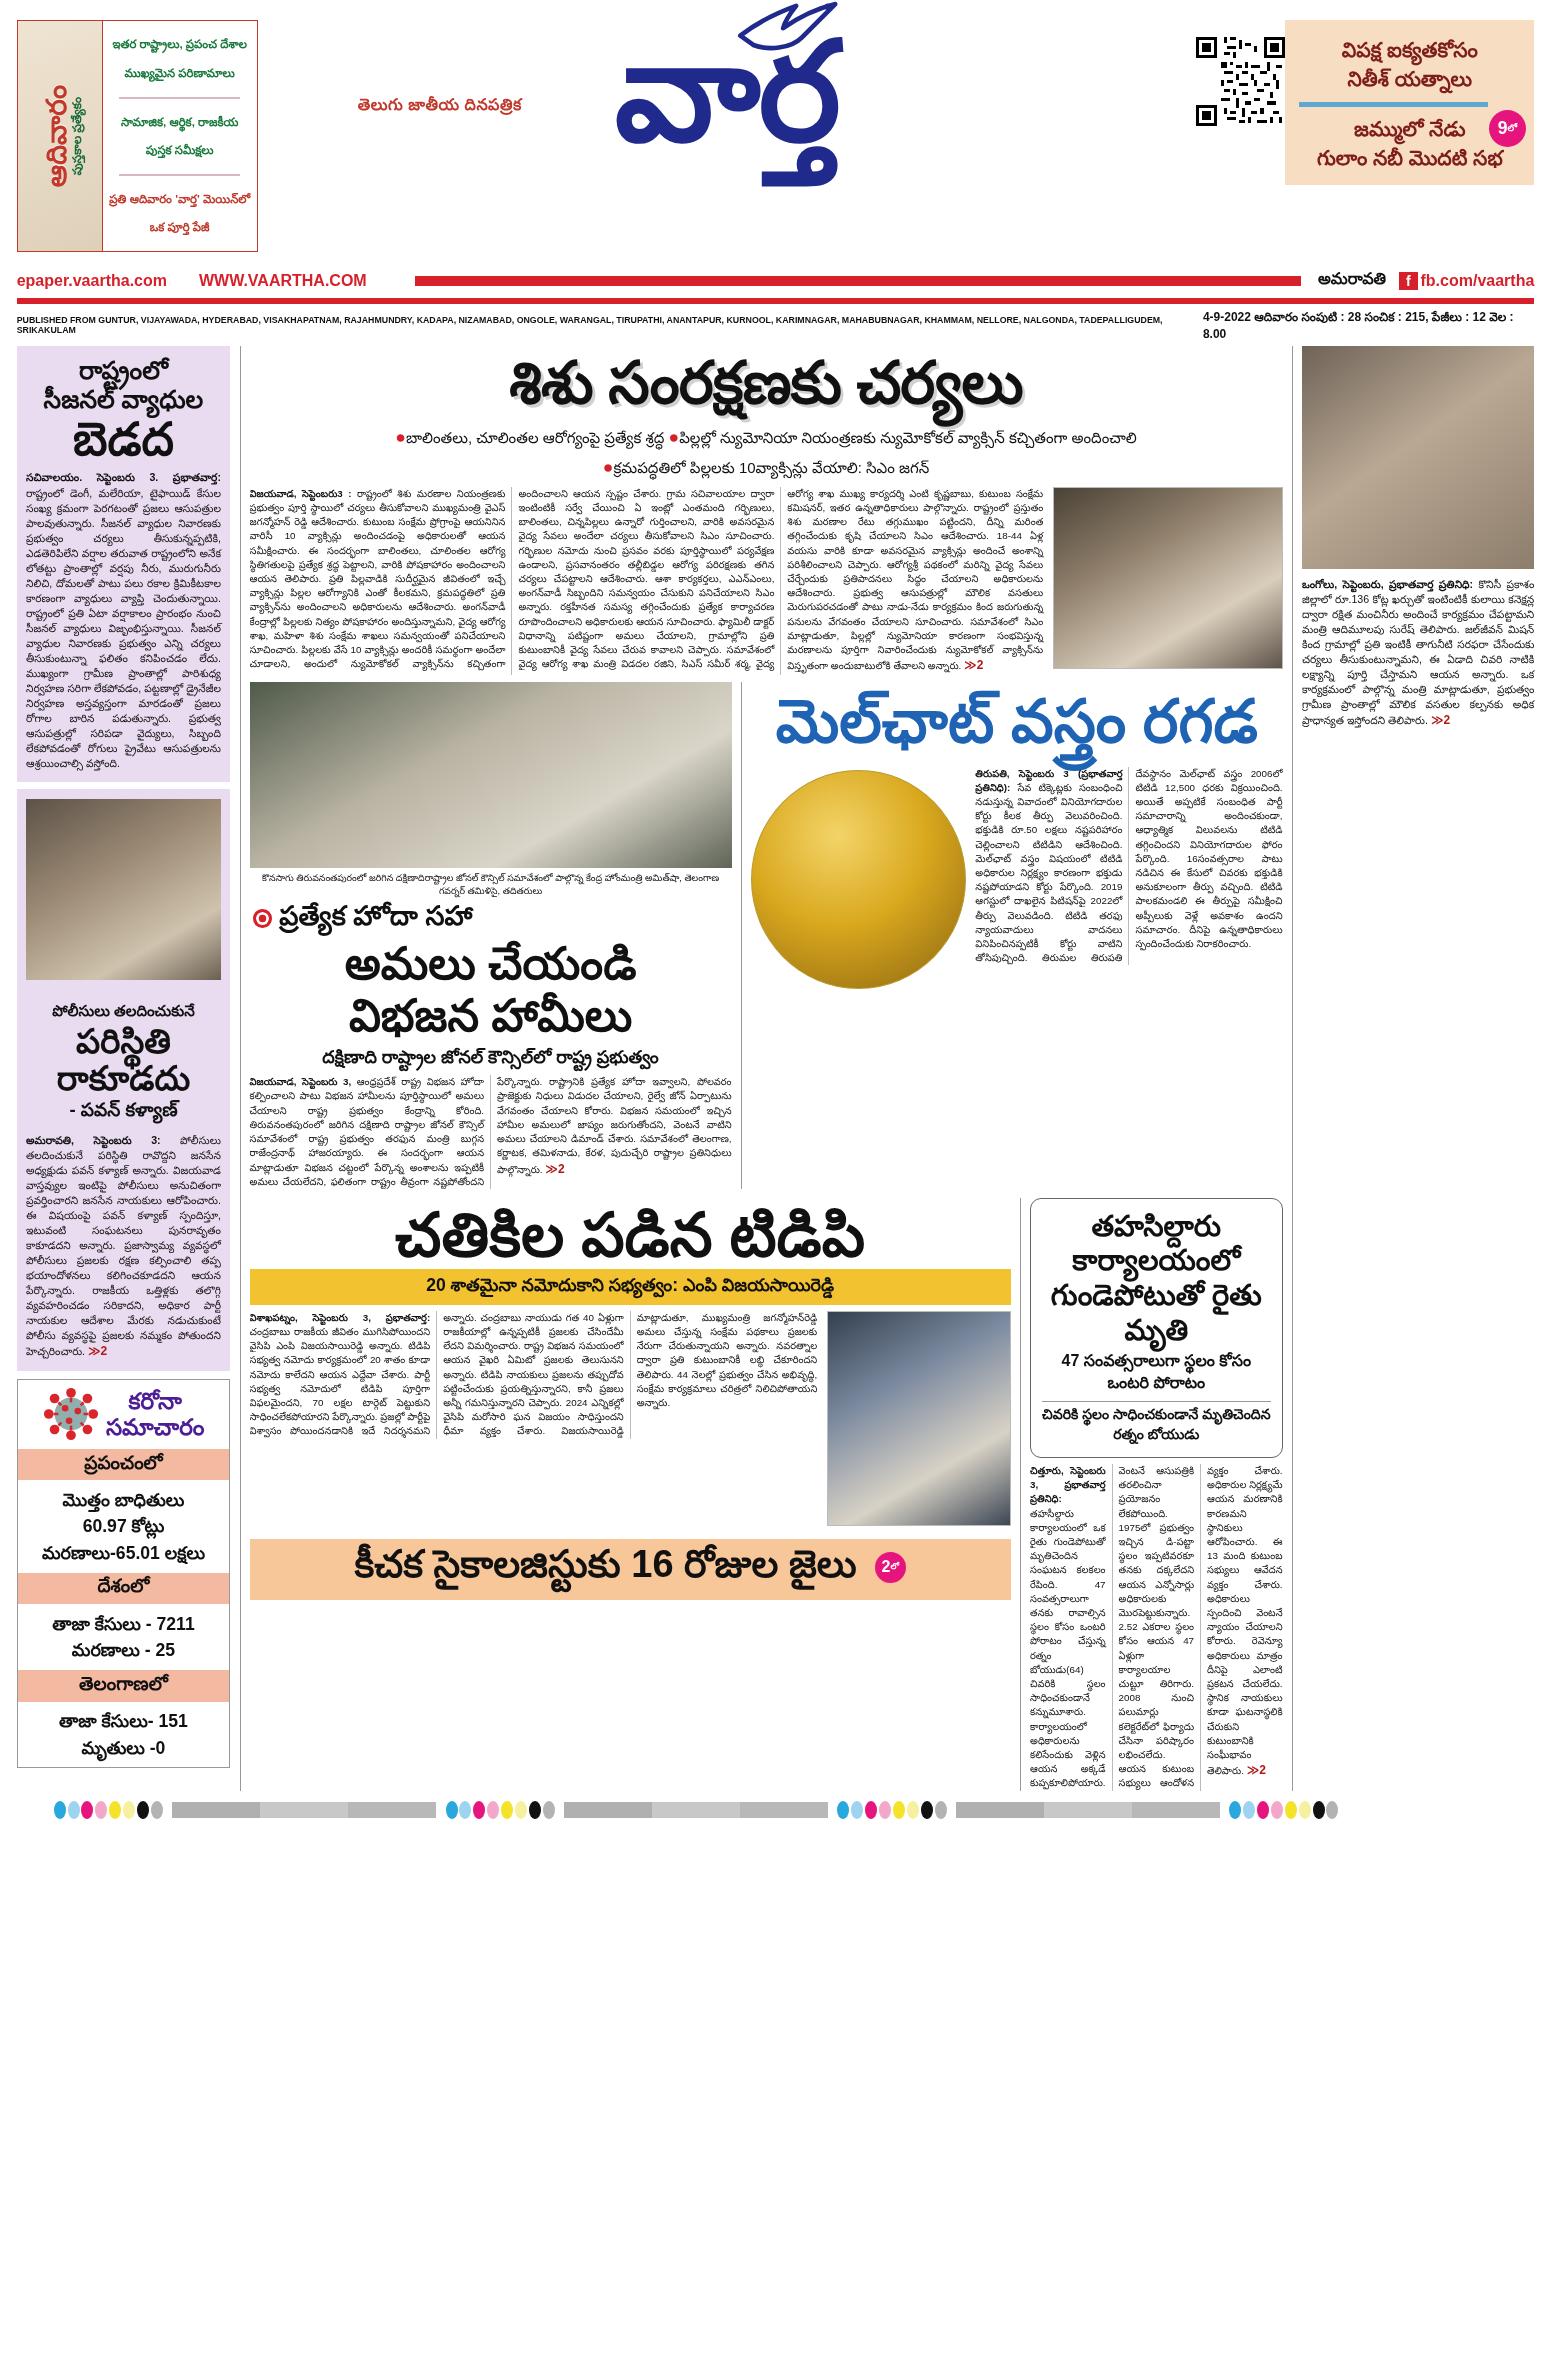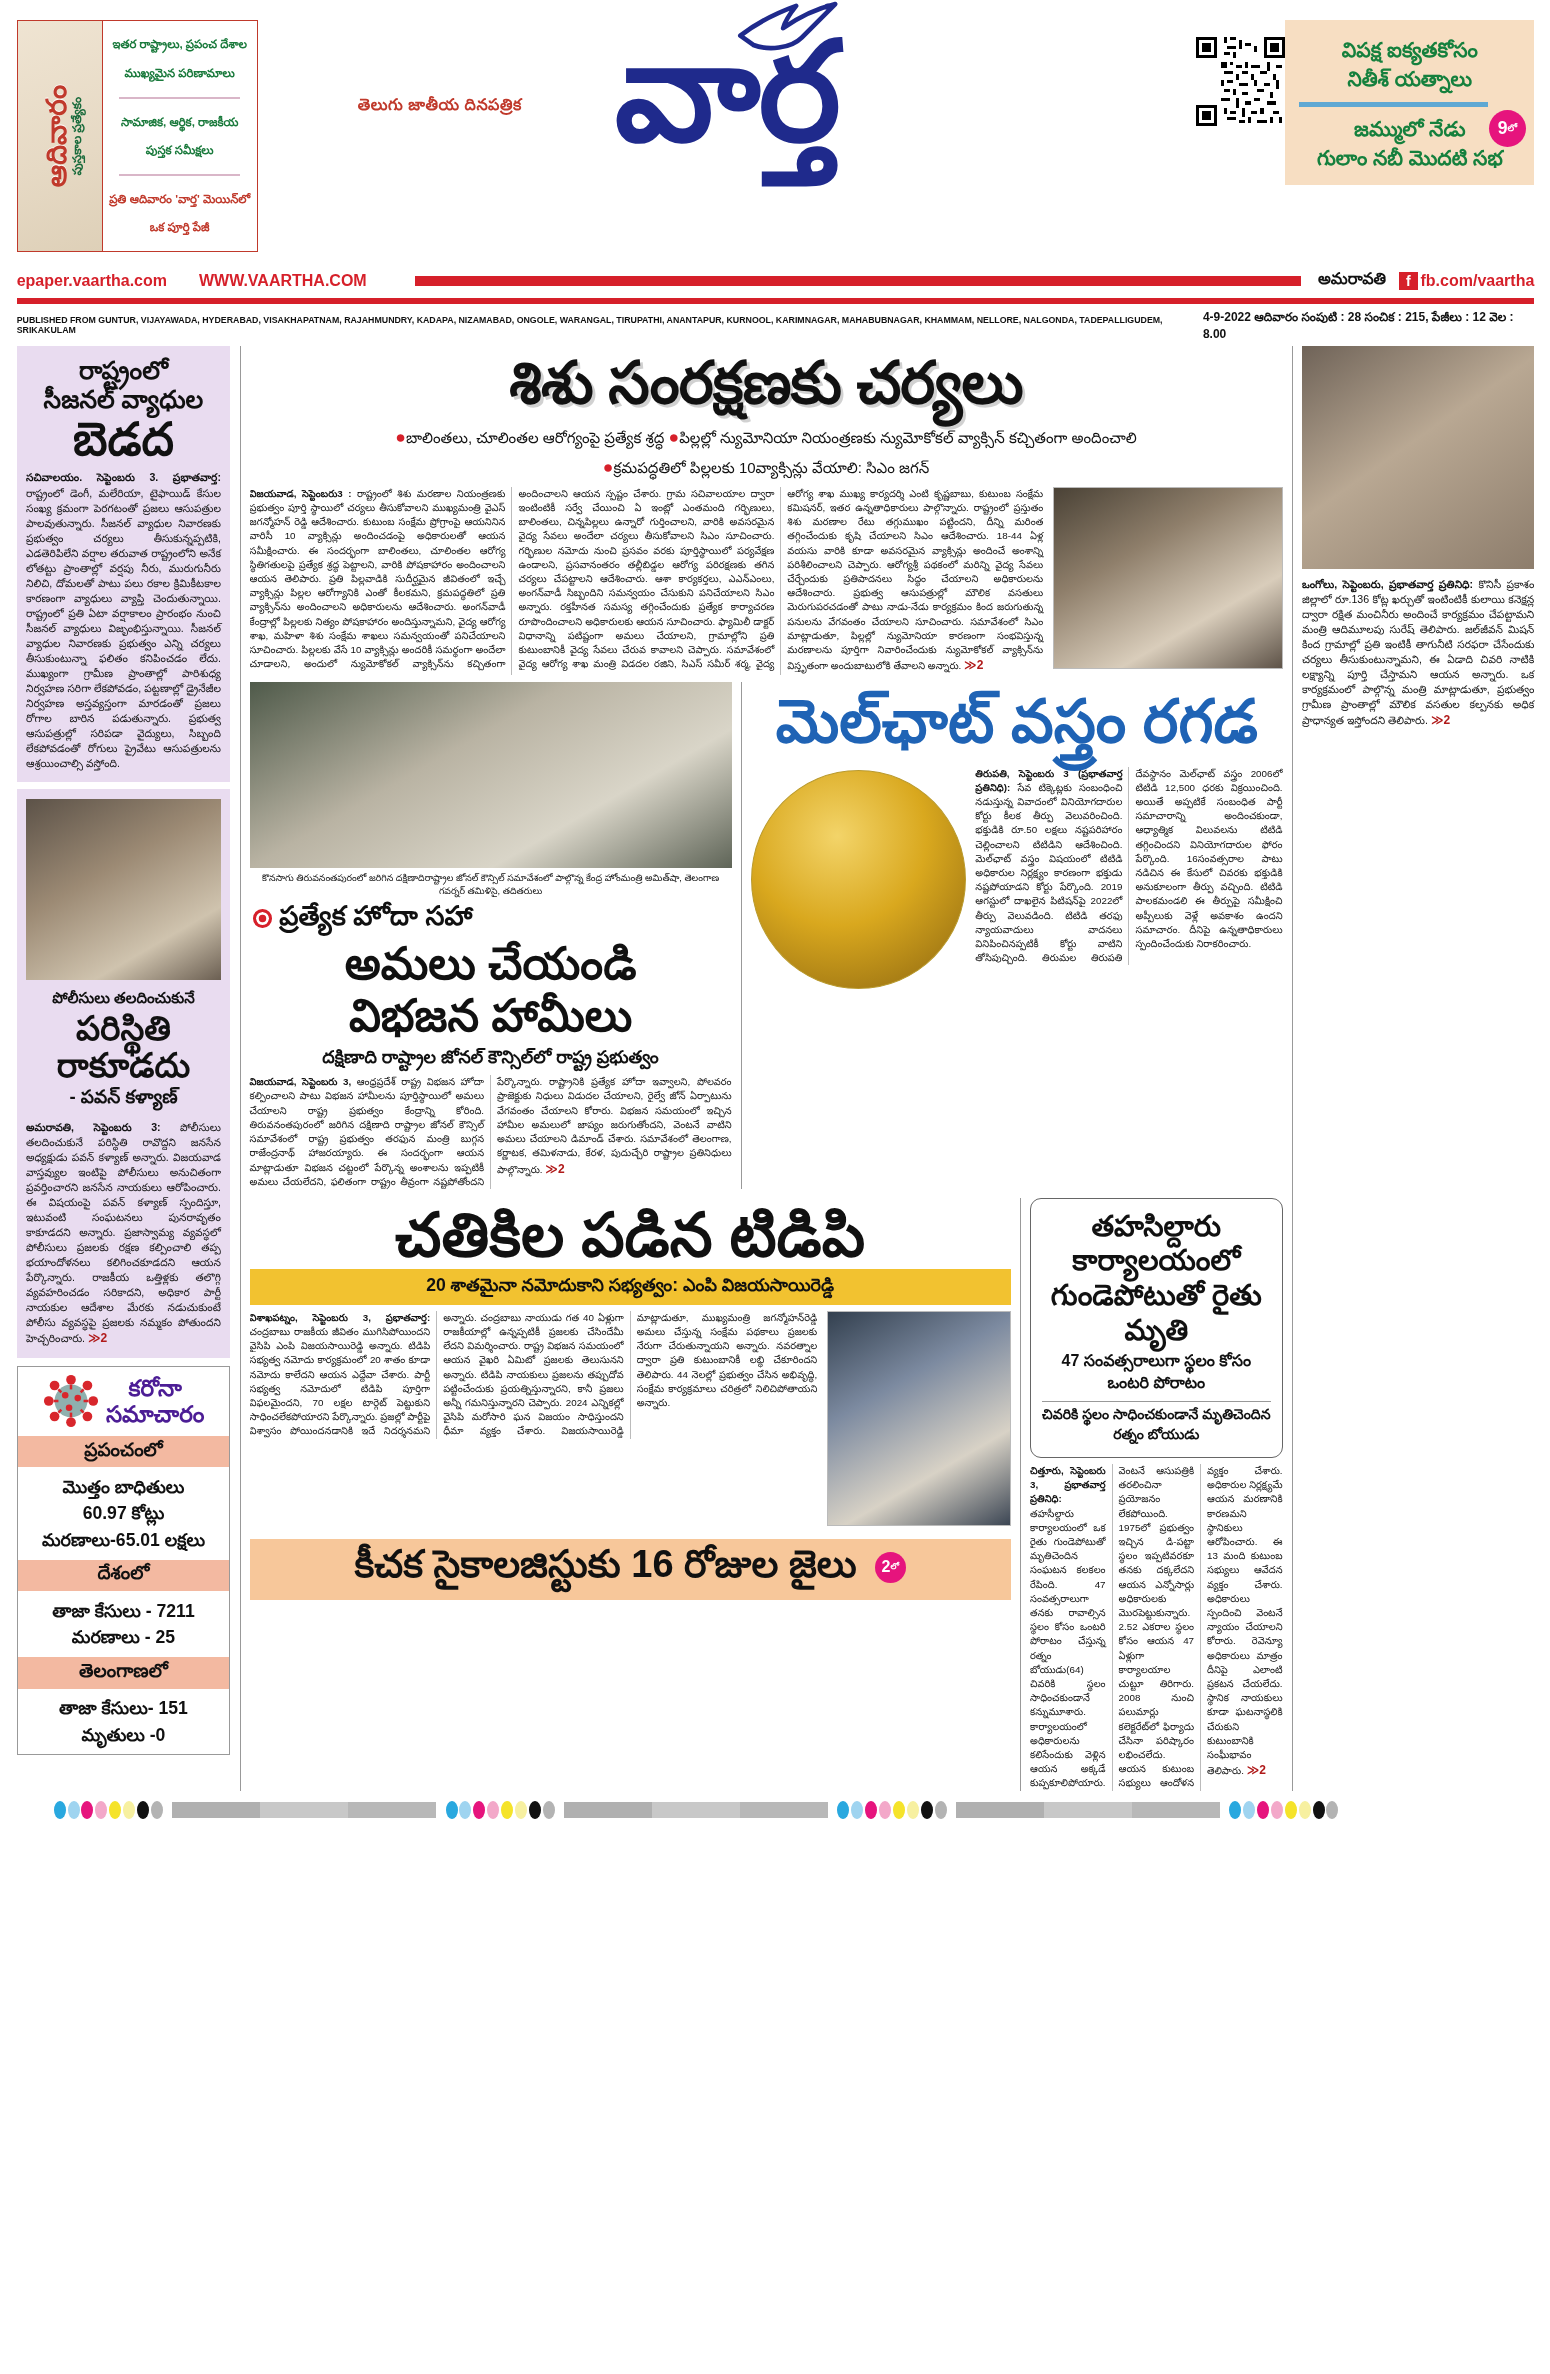--- a/index.html
+++ b/index.html
@@ -43,21 +43,21 @@
   .logo-wrap { position: relative; display: inline-block; }
   .logo-text {
     font-size: 139px; font-weight: bold; color: #1f2a8c; line-height: .95;
     letter-spacing: -1.9px; font-family: "Liberation Sans", sans-serif;
   }
   .dove { position: absolute; left: 52%; top: -35px; width: 121px; height: 67px; }
 
   .qr { width: 89px; height: 89px; margin-top: 16.7px; }
 
   .nitish-box { width: 249px; background: #f7dec2; padding: 15px 13px 11px; position: relative; border: 0.9px solid #f7dec2; }
-  .nitish-box .nl { font-size: 20.4px; font-weight: bold; line-height: 1.42; text-align: center; color: #15803d; }
+  .nitish-box .nl { font-size: 20.4px; font-weight: bold; line-height: 1.42; text-align: center; color: #7f1d1d; }
   .nitish-rule { height: 5.6px; background: #5fa8d3; margin: 7.4px 32px 7.4px 0; }
   .pg-badge {
     position: absolute; right: 7.4px; top: 89px; width: 37px; height: 37px; border-radius: 50%;
     background: #e6147d; color: #fff; font-weight: bold; font-size: 17.6px;
     display: flex; align-items: center; justify-content: center;
   }
   .pg-badge small { font-size: 9.3px; }
 
   
   .urlstrip { display: flex; align-items: center; height: 28px; position: relative; }
@@ -303,21 +303,21 @@
           <span class="big">బెడద</span>
         </h2>
         <div class="body-txt">
           <span class="dateline">సచివాలయం. సెప్టెంబరు 3. ప్రభాతవార్త:</span>
           <span>రాష్ట్రంలో డెంగీ, మలేరియా, టైఫాయిడ్ కేసుల సంఖ్య క్రమంగా పెరగటంతో ప్రజలు ఆసుపత్రుల పాలవుతున్నారు. సీజనల్ వ్యాధుల నివారణకు ప్రభుత్వం చర్యలు తీసుకున్నప్పటికి, ఎడతెరిపిలేని వర్షాల తరువాత రాష్ట్రంలోని అనేక లోతట్టు ప్రాంతాల్లో వర్షపు నీరు, మురుగునీరు నిలిచి, దోమలతో పాటు పలు రకాల క్రిమికీటకాల కారణంగా వ్యాధులు వ్యాప్తి చెందుతున్నాయి. రాష్ట్రంలో ప్రతి ఏటా వర్షాకాలం ప్రారంభం నుంచి సీజనల్ వ్యాధులు విజృంభిస్తున్నాయి. సీజనల్ వ్యాధుల నివారణకు ప్రభుత్వం ఎన్ని చర్యలు తీసుకుంటున్నా ఫలితం కనిపించడం లేదు. ముఖ్యంగా గ్రామీణ ప్రాంతాల్లో పారిశుధ్య నిర్వహణ సరిగా లేకపోవడం, పట్టణాల్లో డ్రైనేజీల నిర్వహణ అస్తవ్యస్తంగా మారడంతో ప్రజలు రోగాల బారిన పడుతున్నారు. ప్రభుత్వ ఆసుపత్రుల్లో సరిపడా వైద్యులు, సిబ్బంది లేకపోవడంతో రోగులు ప్రైవేటు ఆసుపత్రులను ఆశ్రయించాల్సి వస్తోంది.</span>
         </div>
       </div>
 
       <div class="lav" style="margin-top:7.4px;">
         <div class="photo pawan"></div>
-        <div style="text-align:center;margin-top:9px;">
+        <div style="text-align:center;margin-top:22px;">
           <div style="font-size:15px;font-weight:bold;">పోలీసులు తలదించుకునే</div>
           <div style="font-size:34px;font-weight:bold;line-height:1.1;">పరిస్థితి</div>
           <div style="font-size:34px;font-weight:bold;line-height:1.1;">రాకూడదు</div>
           <div style="font-size:18.6px;font-weight:bold;margin-top:1.9px;">- పవన్ కళ్యాణ్</div>
         </div>
         <div class="body-txt">
           <span class="dateline">అమరావతి, సెప్టెంబరు 3:</span>
           <span>పోలీసులు తలదించుకునే పరిస్థితి రావొద్దని జనసేన అధ్యక్షుడు పవన్ కళ్యాణ్ అన్నారు. విజయవాడ వాస్తవ్యుల ఇంటిపై పోలీసులు అనుచితంగా ప్రవర్తించారని జనసేన నాయకులు ఆరోపించారు. ఈ విషయంపై పవన్ కళ్యాణ్ స్పందిస్తూ, ఇటువంటి సంఘటనలు పునరావృతం కాకూడదని అన్నారు. ప్రజాస్వామ్య వ్యవస్థలో పోలీసులు ప్రజలకు రక్షణ కల్పించాలి తప్ప భయాందోళనలు కలిగించకూడదని ఆయన పేర్కొన్నారు. రాజకీయ ఒత్తిళ్లకు తలొగ్గి వ్యవహరించడం సరికాదని, అధికార పార్టీ నాయకుల ఆదేశాల మేరకు నడుచుకుంటే పోలీసు వ్యవస్థపై ప్రజలకు నమ్మకం పోతుందని హెచ్చరించారు.</span>
           <span class="cont">≫2</span>
         </div>

